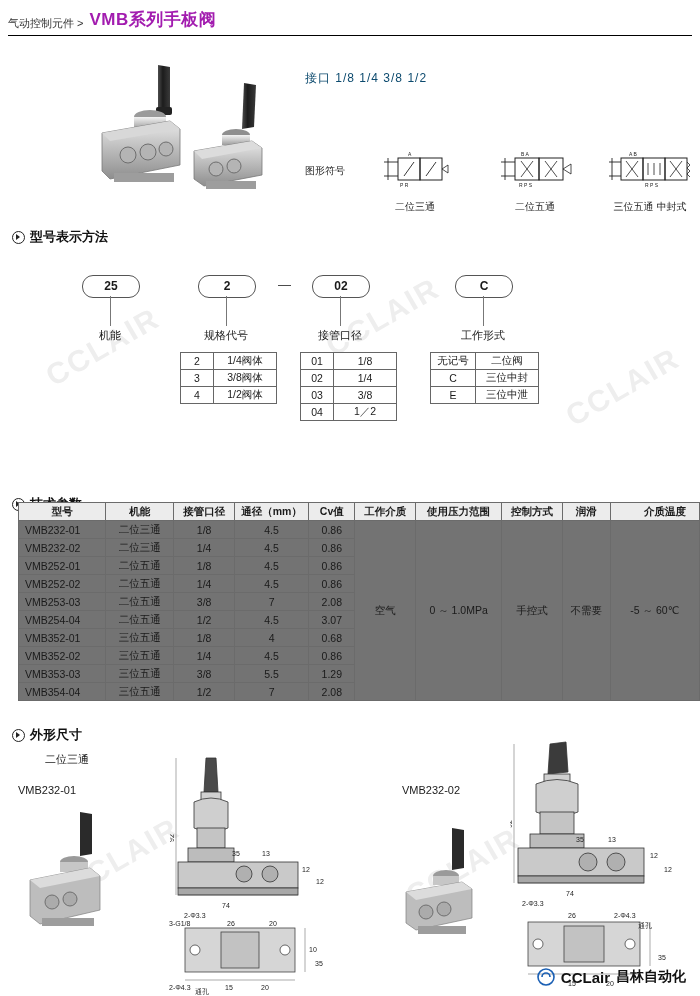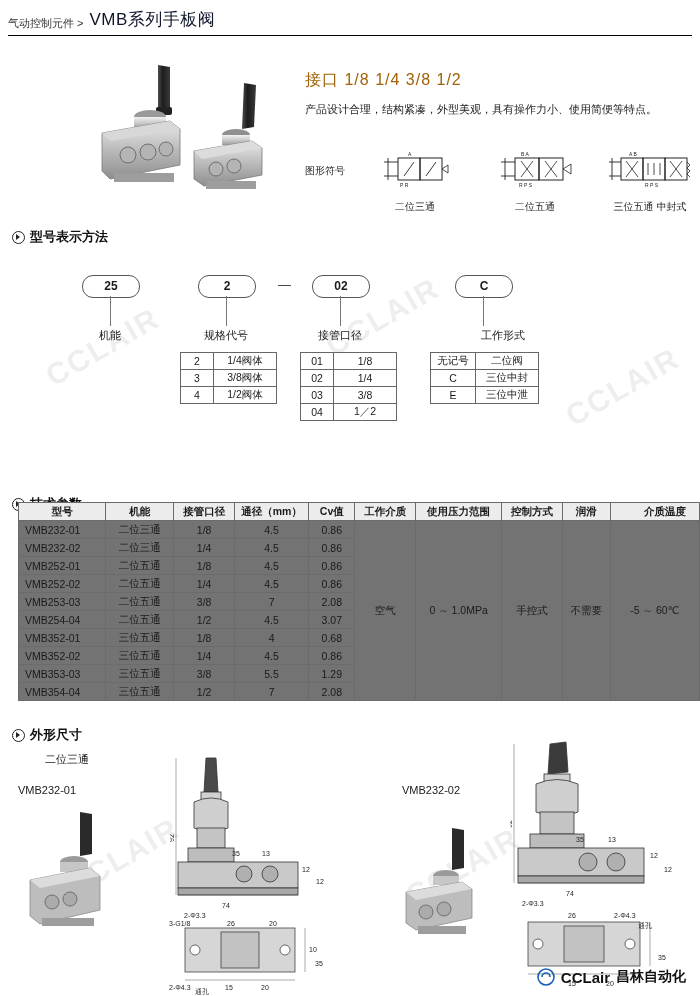--- a/index.html
+++ b/index.html
@@ -13,27 +13,27 @@
     font-weight:bold;color:#eeeeee;font-size:30px;letter-spacing:2px;
     transform:rotate(-30deg);transform-origin:center center;
     user-select:none;pointer-events:none;z-index:0;
   }
   .layer{position:relative;z-index:2;}
 
   
   .header{position:absolute;left:8px;top:8px;width:684px;}
   .hdr-row{display:flex;align-items:flex-end;gap:6px;}
   .hdr-small{font-size:11px;color:#333;}
-  .hdr-title{font-size:17px;font-weight:normal;color:#0f172a;letter-spacing:0.5px;text-align:right;}
+  .hdr-title{font-size:17px;font-weight:bold;color:#a21caf;letter-spacing:0.5px;text-align:right;}
   .hdr-rule{margin-top:4px;border-bottom:1.5px solid #000;width:684px;}
 
   
   .prod-img{position:absolute;left:30px;top:55px;width:250px;height:140px;}
   .spec{position:absolute;left:305px;top:70px;width:380px;}
-  .spec-ports{font-size:16px;color:#a16207;letter-spacing:1px;}
+  .spec-ports{font-size:12px;color:#0c4a6e;letter-spacing:1px;}
   .spec-p{font-size:11px;color:#222;line-height:17px;margin-top:10px;}
   .symbols{position:absolute;left:305px;top:150px;width:390px;}
   .sym-label{position:absolute;left:0;top:14px;font-size:10px;}
   .sym-box{position:absolute;top:0;}
   .sym-cap{position:absolute;font-size:10px;text-align:center;}
 
   
   .sec{position:absolute;display:flex;align-items:center;gap:5px;}
   .sec .bullet{
     width:11px;height:11px;border-radius:50%;
@@ -137,21 +137,20 @@
       <circle cx="186" cy="114" r="7" fill="#b4b4b4" stroke="#6e6e6e"></circle>
       <circle cx="204" cy="111" r="7" fill="#b4b4b4" stroke="#6e6e6e"></circle>
       <rect x="176" y="126" width="50" height="8" fill="#9d9d9d"></rect>
     </g>
   </svg>
 </div>
 
 <div class="spec layer">
   <div class="spec-ports">接口 1/8    1/4   3/8    1/2</div>
   <div class="spec-p">
-    <div>产品设计合理，结构紧凑，外型美观，具有操作力小、使用简便等特点。</div>
   </div>
 </div>
 
 <div class="symbols layer">
   <div class="sym-label">图形符号</div>
 
   <div class="sym-box" style="left:75px;top:0;">
     <svg width="70" height="40" viewBox="0 0 70 40">
       <rect x="18" y="8" width="22" height="22" fill="none" stroke="#222" stroke-width="1"></rect>
       <rect x="40" y="8" width="22" height="22" fill="none" stroke="#222" stroke-width="1"></rect>
@@ -214,21 +213,21 @@
   <div class="pill" style="left:455px;top:17px;width:56px;">C</div>
 
   <div class="vline" style="left:110px;top:38px;height:30px;"></div>
   <div class="vline" style="left:226px;top:38px;height:30px;"></div>
   <div class="vline" style="left:340px;top:38px;height:30px;"></div>
   <div class="vline" style="left:483px;top:38px;height:30px;"></div>
 
   <div class="cap" style="left:65px;top:70px;">机能</div>
   <div class="cap" style="left:181px;top:70px;">规格代号</div>
   <div class="cap" style="left:295px;top:70px;">接管口径</div>
-  <div class="cap" style="left:458px;top:70px;">工作形式</div>
+  <div class="cap" style="left:438px;top:70px;">工作形式</div>
 
 
   <table class="mini" style="left:180px;top:94px;">
     <tbody>
       <tr>
           <td class="k">2</td>
           <td class="v">1/4阀体</td>
         </tr>
       <tr>
           <td class="k">3</td>

